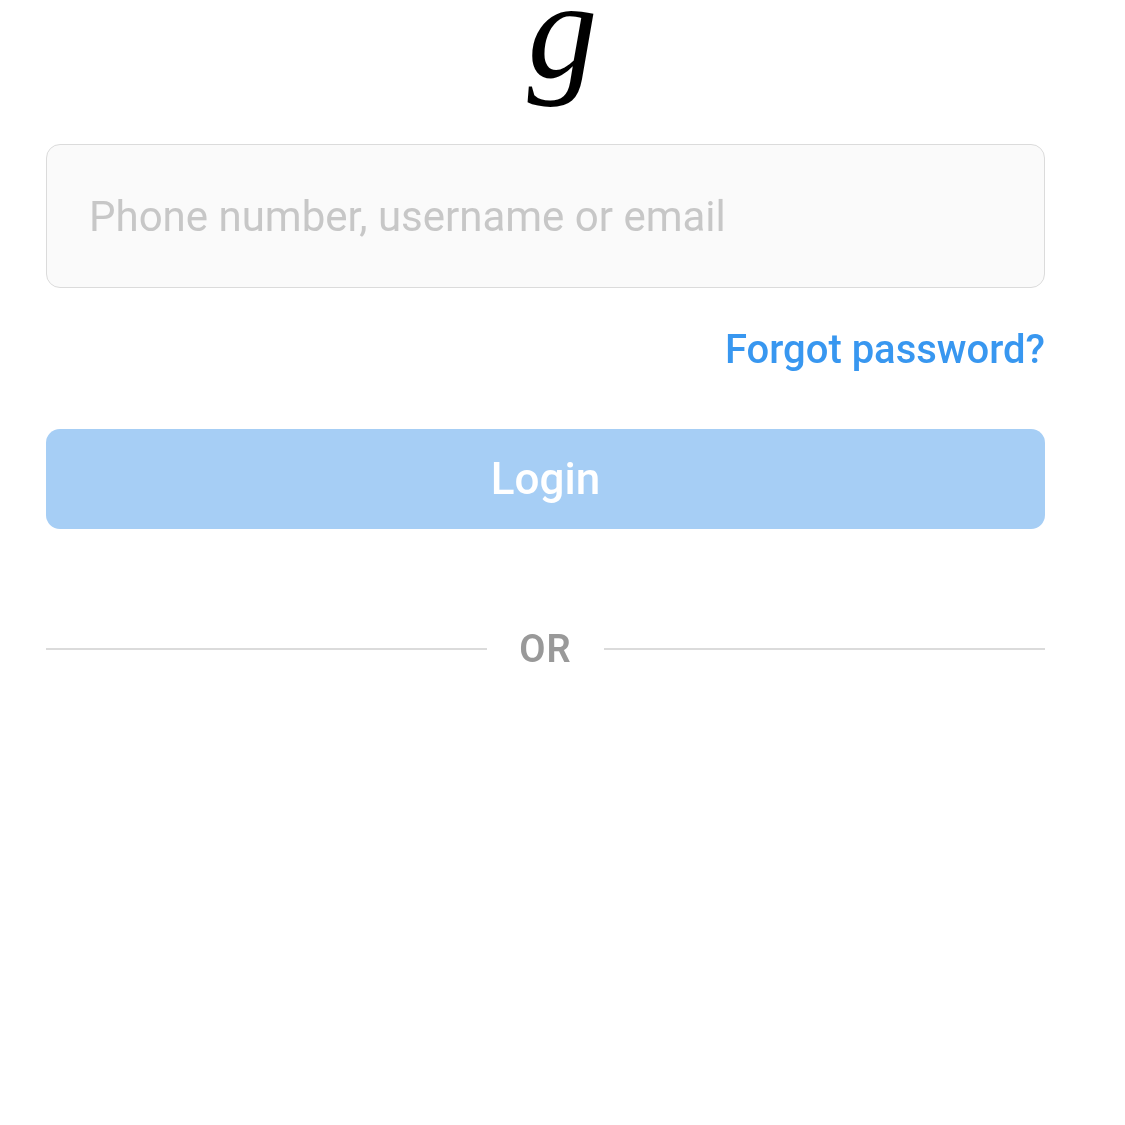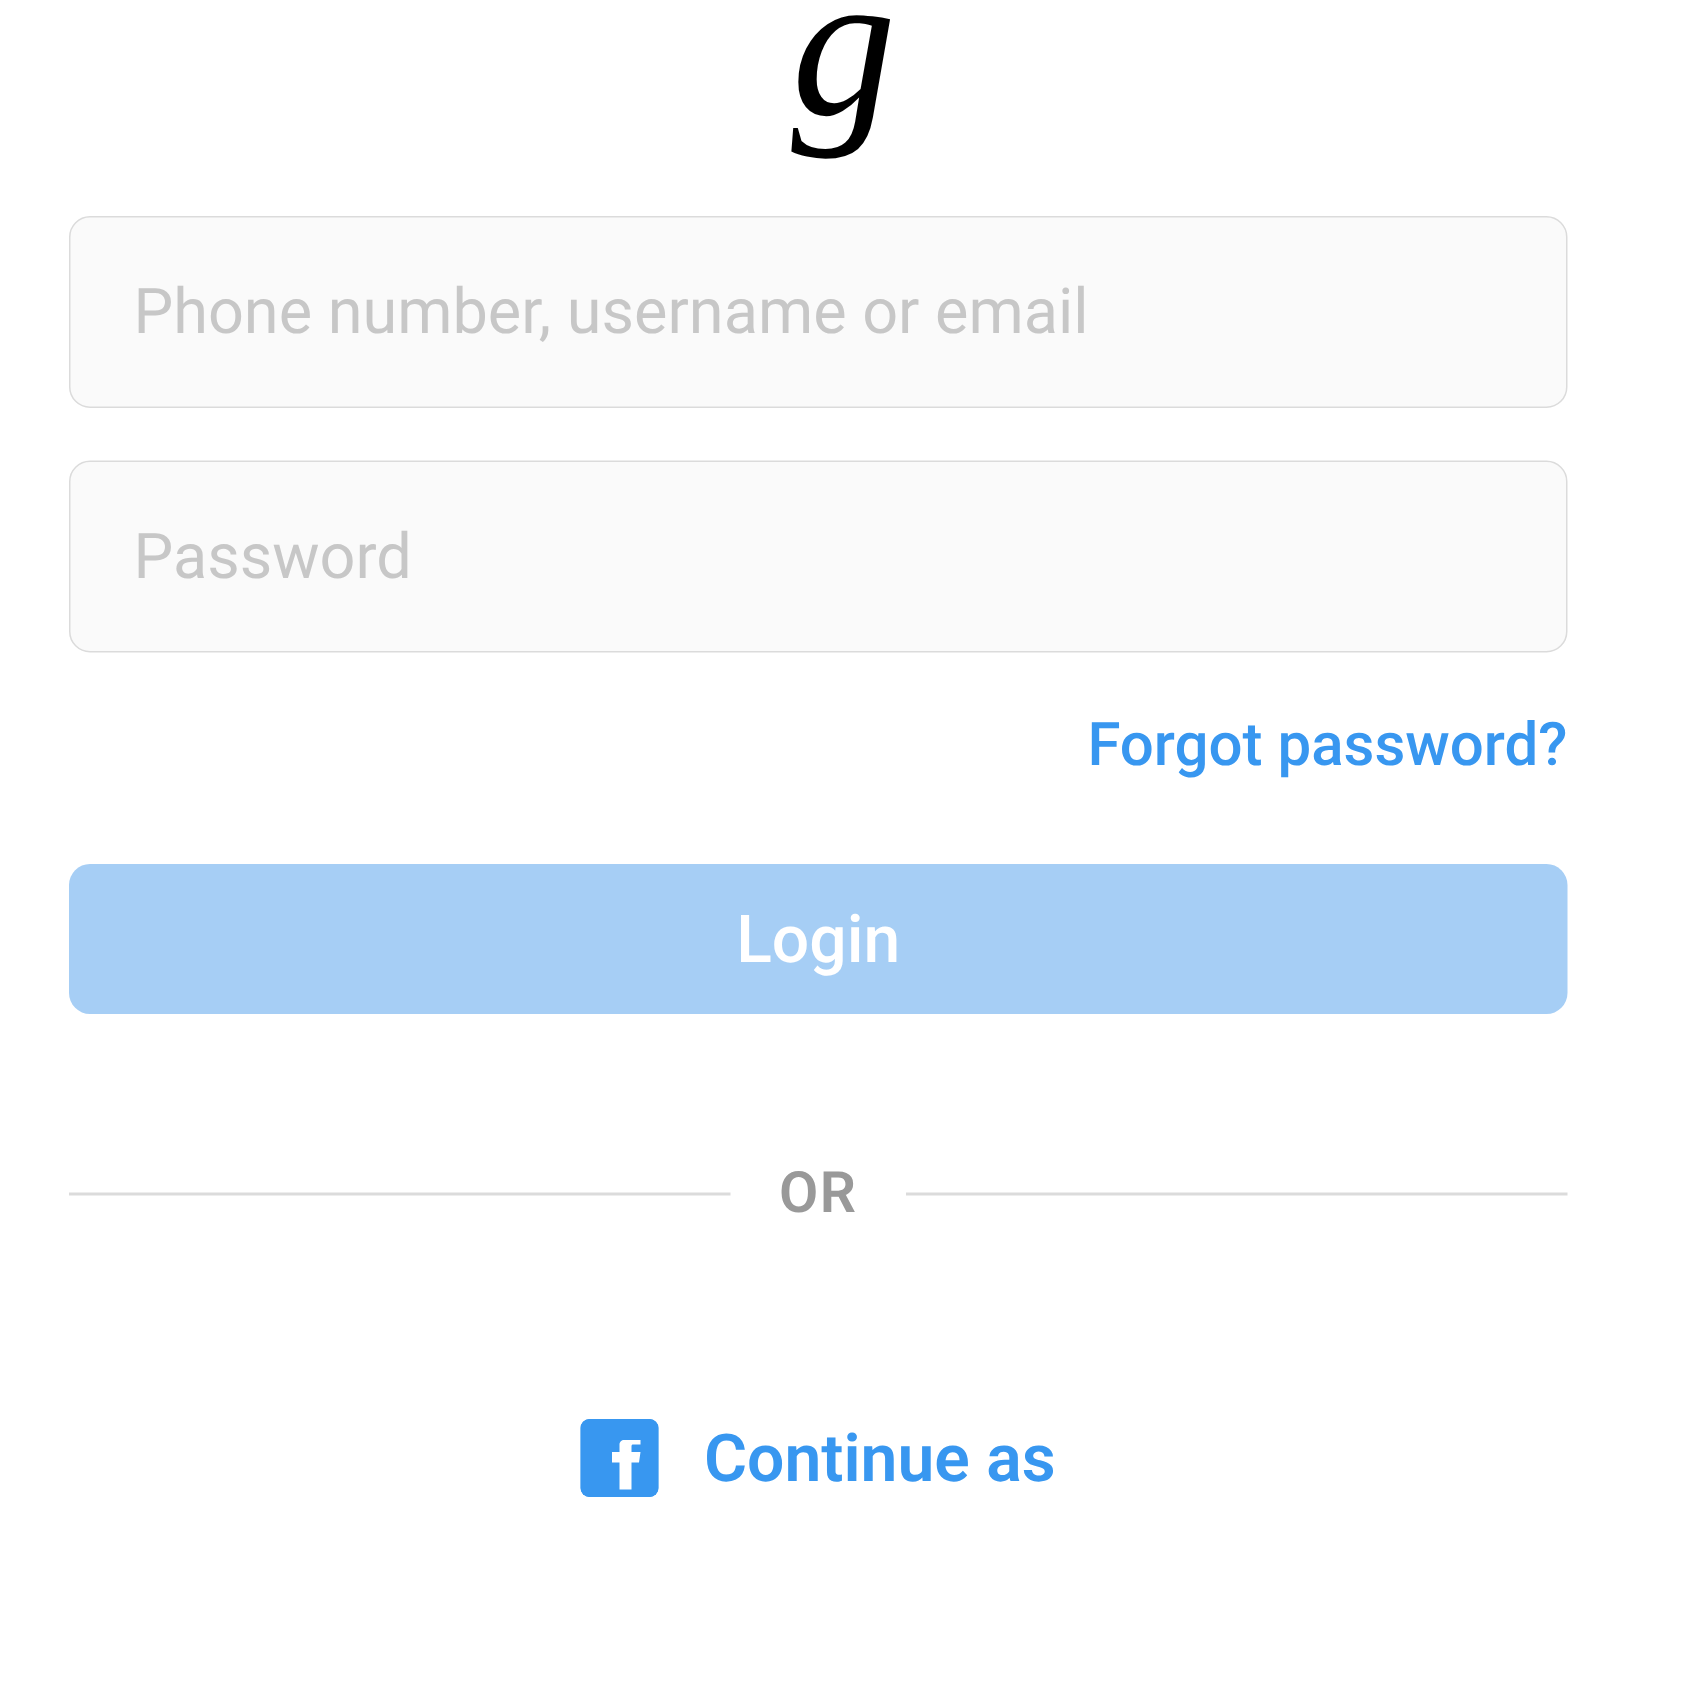--- a/index.html
+++ b/index.html
@@ -28,21 +28,21 @@
       line-height: 1;
     }
     .form-container {
       position: absolute;
       top: 144px;
       left: 46px;
       right: 80px;
     }
     .input-field {
       width: 100%;
-      height: 128px;
+      height: 144px;
       background: #fafafa;
       border: 1.5px solid #dbdbdb;
       border-radius: 14px;
       padding: 0 42px;
       font-size: 42px;
       color: #262626;
       outline: none;
       font-family: inherit;
     }
     .input-field::placeholder {
@@ -124,34 +124,22 @@
   </style>
 </head>
 <body>
 
 <div class="logo-fragment">g</div>
 
 <div class="form-container">
   <div class="input-wrapper">
     <input type="text" class="input-field" placeholder="Phone number, username or email" style="">
   </div>
-  <div class="input-wrapper">
-    <input type="password" class="input-field" placeholder="Password" style="">
-  </div>
   <div class="forgot-row">
     <a class="forgot-link">Forgot password?</a>
   </div>
   <button class="login-btn">Login</button>
   <div class="divider-row">
     <div class="divider-line"></div>
     <span class="divider-text">OR</span>
     <div class="divider-line"></div>
   </div>
-  <div class="fb-row">
-    <span class="fb-icon">
-      <svg viewBox="0 0 52 52" xmlns="http://www.w3.org/2000/svg">
-        <rect width="52" height="52" rx="6" fill="#3897f0"></rect>
-        <path d="M34 14h-5c-1.6 0-3 1.4-3 3v5h-5v7h5v18h8V29h5l1-7h-6v-4c0-0.6 0.4-1 1-1h5v-3z" fill="#ffffff"></path>
-      </svg>
-    </span>
-    <span class="fb-text">Continue as</span>
-  </div>
 </div>
 
 </body></html>

